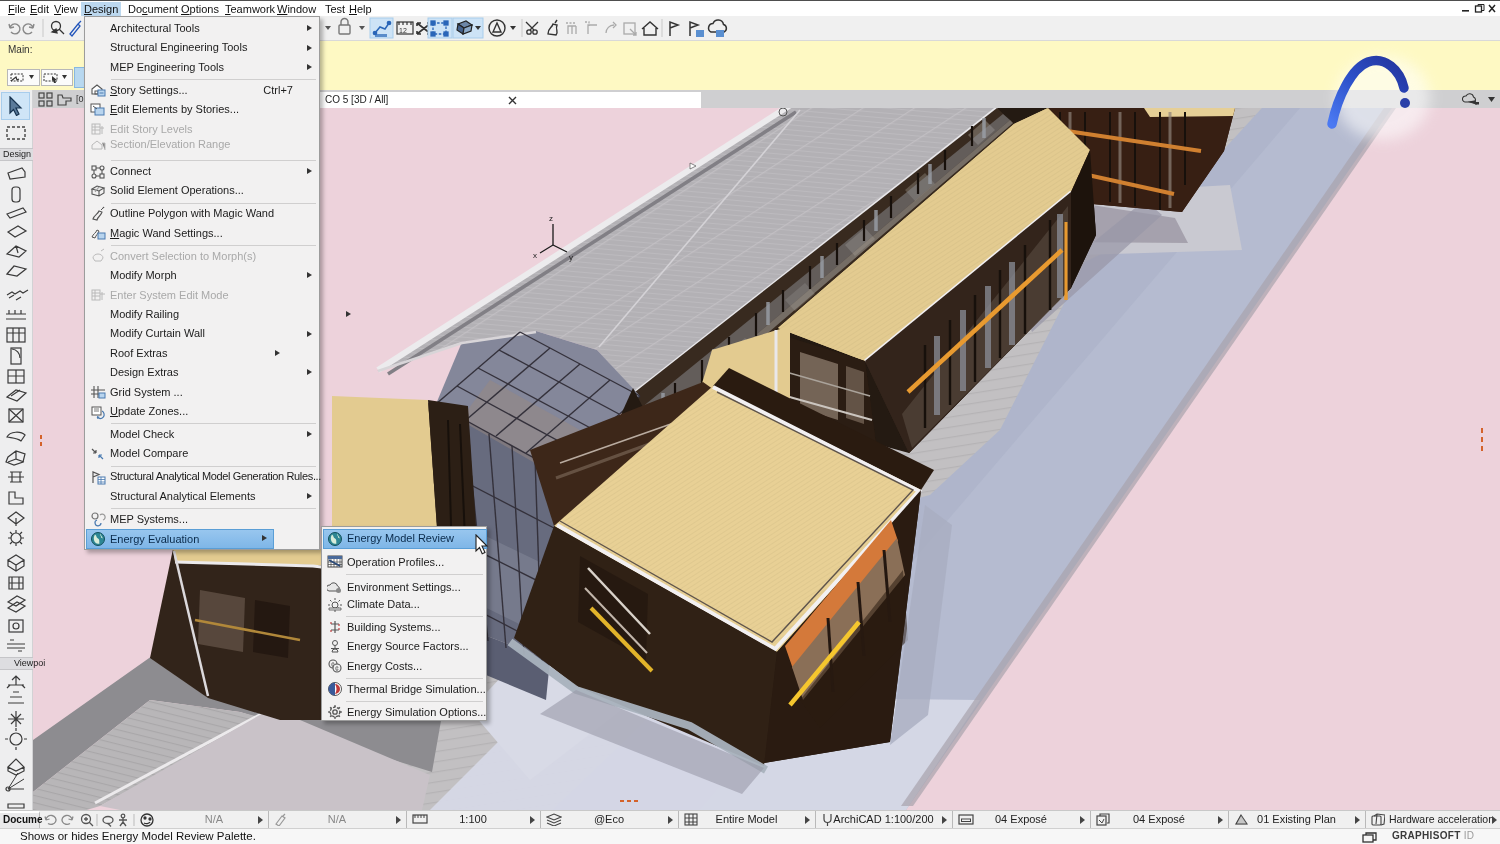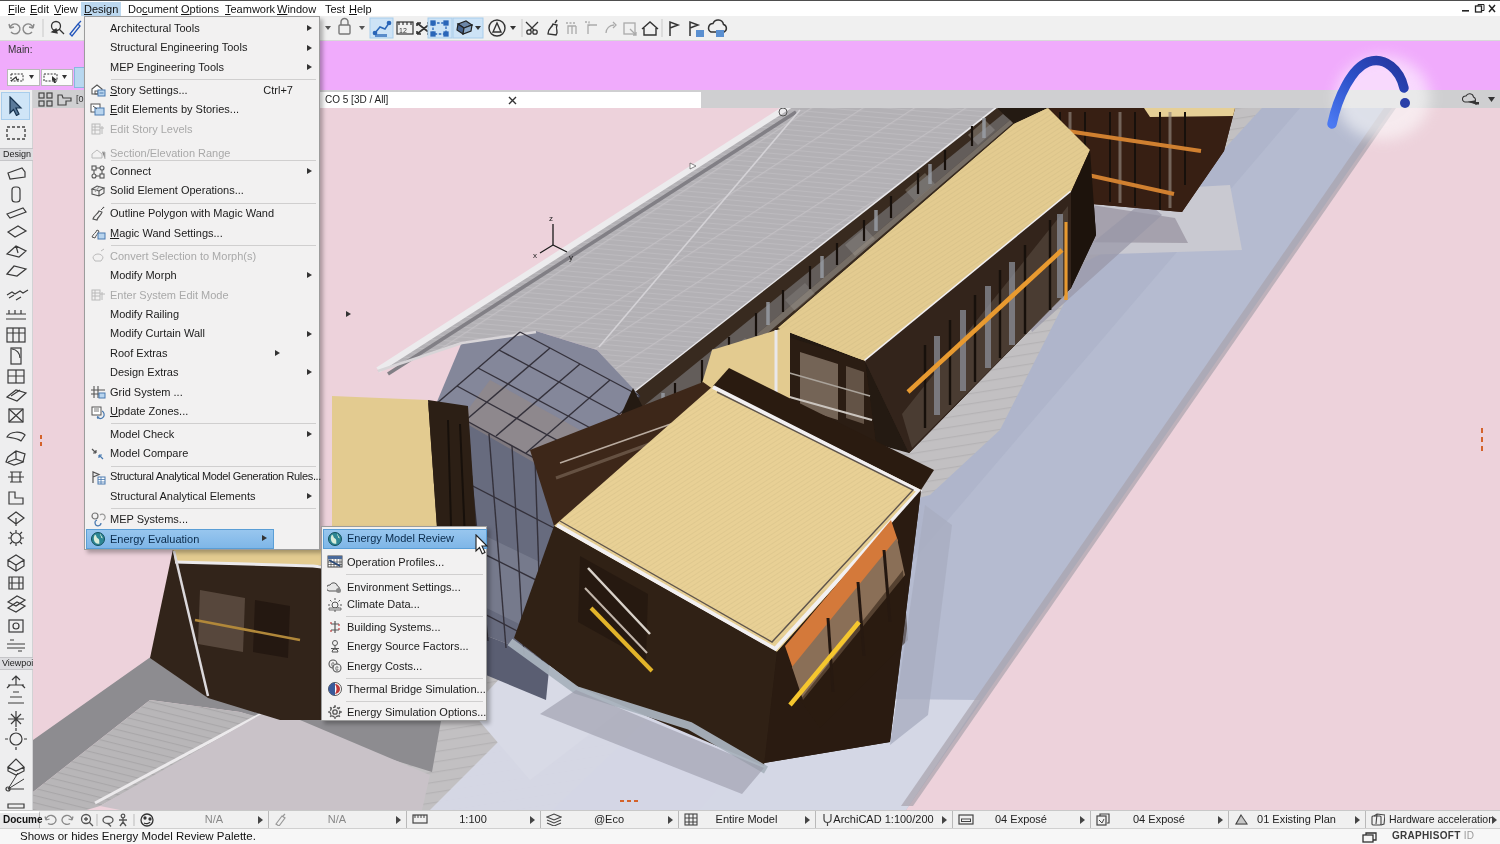--- a/index.html
+++ b/index.html
@@ -3,21 +3,21 @@
 <meta charset="utf-8">
 <style>
 html,body{margin:0;padding:0;width:1500px;height:844px;overflow:hidden;background:#fff;
 font-family:"Liberation Sans", sans-serif;}
 .abs{position:absolute}
 #frame{position:absolute;left:0;top:0;width:1500px;height:844px;border-left:1.5px solid #4e4e4e;border-top:1.5px solid #4e4e4e;box-sizing:border-box}
 #menubar{position:absolute;left:0;top:1px;width:1500px;height:15px;background:#ffffff;font-size:11px;color:#111}
 .mi{position:absolute;top:1px;height:14px;line-height:14px;padding:0 1px}
 u{text-decoration:underline}
 #toolbar{position:absolute;left:0;top:16px;width:1500px;height:25px;background:#f0f0f0;border-bottom:1px solid #d9d9d9;box-sizing:border-box}
-#toolbar2{position:absolute;left:0;top:41px;width:1500px;height:49px;background:#f0abfc}
+#toolbar2{position:absolute;left:0;top:41px;width:1500px;height:49px;background:#fef9c3}
 #tabbar{position:absolute;left:0;top:90px;width:1500px;height:18px;background:#cfcfd1}
 #tab{position:absolute;left:230px;top:92px;width:471px;height:16px;background:#fff;font-size:10px;color:#222}
 #viewport{position:absolute;left:33px;top:108px;width:1467px;height:702px;overflow:hidden}
 #toolbox{position:absolute;left:0;top:90px;width:33px;height:720px;background:#eeeeef;border-right:1px solid #d2d2d4;box-sizing:border-box}
 #statusbar{position:absolute;left:0;top:810px;width:1500px;height:18px;background:#f0f0f0;border-top:1px solid #c8c8c8;box-sizing:border-box;font-size:11px;color:#222}
 #infobar{position:absolute;left:0;top:828px;width:1500px;height:16px;background:#f7f7f7;border-top:1px solid #d0d0d0;box-sizing:border-box;font-size:11.5px;color:#111}
 .seg{position:absolute;top:0;height:17px;border-right:1px solid #b9b9b9}
 .segtxt{position:absolute;top:2px;width:100%;text-align:center;font-size:11px;color:#222}
 .caret{position:absolute;top:5px;width:0;height:0;border-left:5px solid #444;border-top:4px solid transparent;border-bottom:4px solid transparent}
 .menu{position:absolute;background:#f2f1f1;border:1px solid #9c9c9c;box-shadow:3px 3px 4px rgba(0,0,0,0.28);box-sizing:border-box;font-size:11px;color:#1b1b1b}
@@ -535,21 +535,21 @@
    <circle cx="16" cy="376" r="5"></circle>
         <path d="M16 368 v3 M16 381 v3 M8 376 h3 M21 376 h3 M10 370 l2 2 M20 380 l2 2 M22 370 l-2 2 M12 380 l-2 2"></path>
    <path d="M8 398 l8 -5 8 5 -8 5 z M8 398 v6 l8 5 8 -5 v-6 M16 403 v6"></path>
    <path d="M9 415 h14 v12 h-14 z M9 421 h14 M12 415 v12 M19 415 v12"></path>
    <path d="M8 440 l9 -6 8 4 -9 6 z M8 446 l9 -6 8 4 -9 6 z"></path>
    <rect x="9" y="458" width="14" height="12"></rect>
         <circle cx="16" cy="464" r="3"></circle>
    <path d="M7 482 l18 0 M7 486 l18 0 M10 478 l4 0 M18 489 l4 0"></path>
   </g>
  </svg>
- <div class="abs" style="left:0;top:567px;width:33px;height:13px;background:#dddde0;border-top:1px solid #c5c5c8;border-bottom:1px solid #c5c5c8;font-size:9px;color:#222;padding-left:2px;box-sizing:border-box">Viewpoi</div>
+ <div class="abs" style="left:0;top:567px;width:33px;height:13px;background:#dddde0;border-top:1px solid #c5c5c8;border-bottom:1px solid #c5c5c8;font-size:9px;color:#222;padding-left:14px;box-sizing:border-box">Viewpoi</div>
  <svg class="abs" style="left:0px;top:581px" width="33" height="139" viewBox="0 0 33 139">
   <g fill="none" stroke="#3a3a3a" stroke-width="1.2">
    <path d="M8 14 h16 M16 14 v-8 M12 9 l4 -4 4 4"></path>
         <path d="M10 14 l-3 3 M22 14 l3 3"></path>
    <path d="M8 32 h16 M10 26 l12 0 M13 21 l6 0"></path>
    <path d="M16 40 v16 M8 48 h16 M11 43 l10 10 M21 43 l-10 10"></path>
    <circle cx="16" cy="68" r="6"></circle>
         <path d="M16 60 v-3 M16 76 v3 M8 68 h-3 M27 68 h-3"></path>
    <path d="M8 96 l8 -8 8 8 -8 4 z M8 96 v4 l8 4 8 -4 v-4"></path>
    <path d="M8 118 l16 -10 M8 118 l16 0 M8 118 l10 -16" stroke-width="1"></path>
@@ -717,21 +717,21 @@
       </svg>
       <span class="mtxt"><u>E</u>dit Elements by Stories...</span>
     </div>
  <div class="mrow dis" style="top:102.6px;width:233px">
       <svg class="micon" viewBox="0 0 16 16" opacity="0.45">
         <rect x="2" y="3" width="8" height="10" fill="none" stroke="#777"></rect>
         <path d="M2 6 h8 M2 9 h8 M5 3 v10 M12 5 v8 M10 7 h4" stroke="#777"></path>
       </svg>
       <span class="mtxt">Edit Story Levels</span>
     </div>
- <div class="mrow dis" style="top:127px;width:200px">
+ <div class="mrow dis" style="top:118px;width:200px">
       <svg class="micon" viewBox="0 0 16 16" opacity="0.45">
         <path d="M2 8 l5 -4 5 4 v4 h-10 z" fill="none" stroke="#777"></path>
         <path d="M12 6 h3 v7" stroke="#777"></path>
       </svg>
       <span class="mtxt">Section/Elevation Range</span>
     </div>
  <div class="msep" style="top:143.4px"></div>
  <div class="mrow" style="top:145px;width:233px">
       <svg class="micon" viewBox="0 0 16 16">
         <g fill="none" stroke="#555" stroke-width="1.1">

